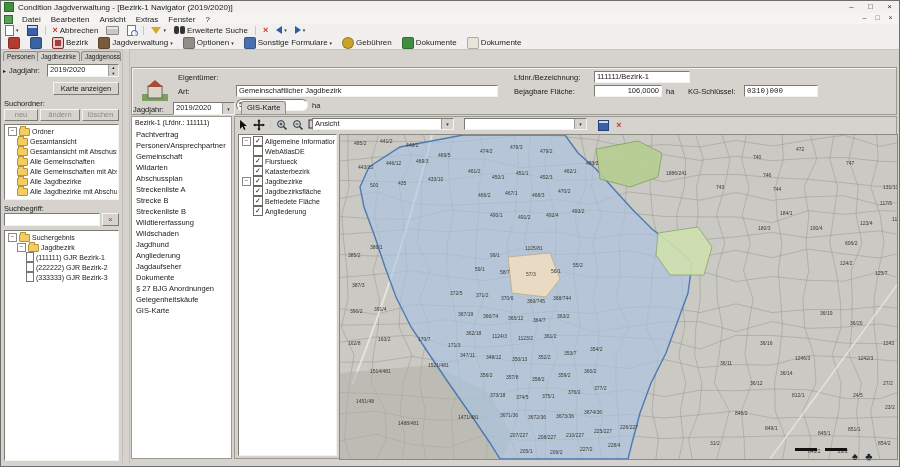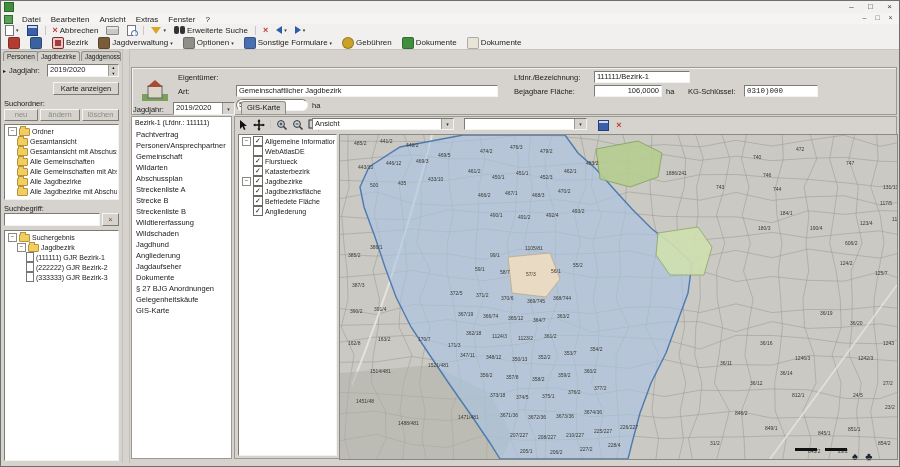--- a/index.html
+++ b/index.html
@@ -72,20 +72,21 @@
   .etched{border:1px solid #9a9a92;box-shadow:inset 1px 1px 0 #f2f2ee;}
   .footicon{font-size:11px;color:#1c2430;margin-right:5px;}
 </style>
 </head>
 <body>
 
 <div class="win">
 
   <div class="titlebar">
     <span class="appico"></span>
+    <span class="ttext">Condition Jagdverwaltung - [Bezirk-1 Navigator (2019/2020)]</span>
     <div class="wctls">
       <span class="wc">–</span>
       <span class="wc">□</span>
       <span class="wc close">×</span>
     </div>
   </div>
 
   <div class="menubar">
     <span class="mdiico"></span>
     <span id="menu-items" style="display:flex;">

